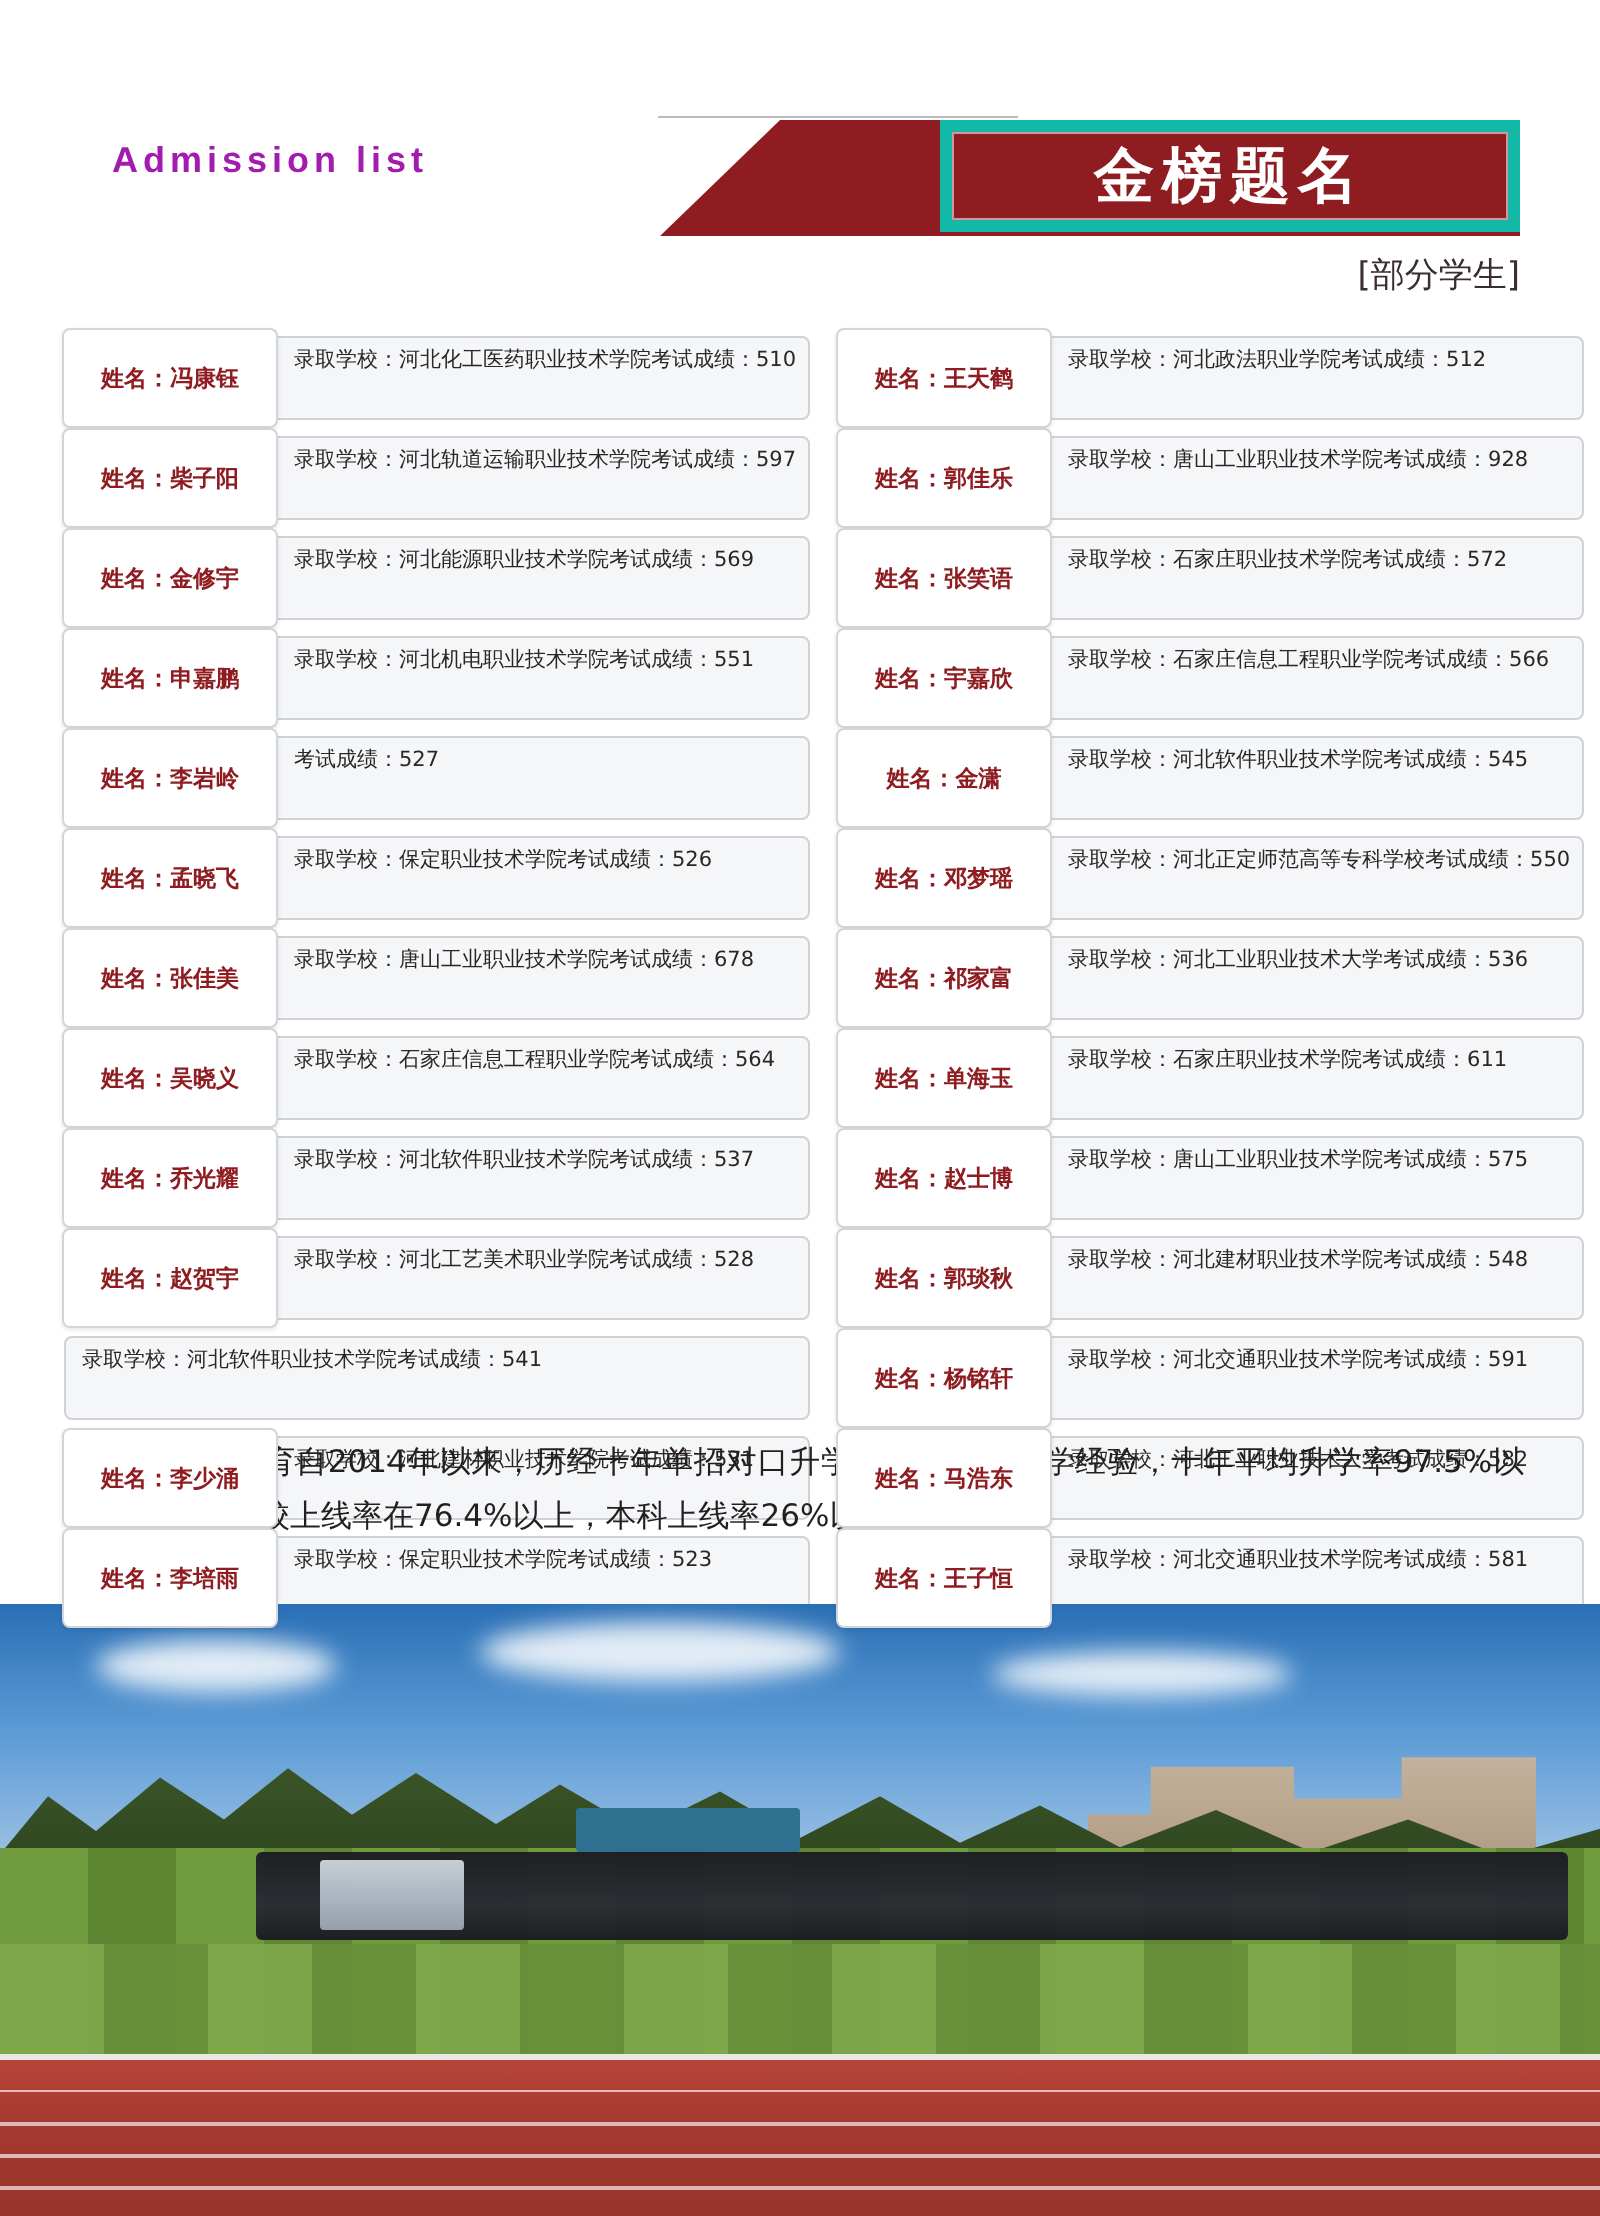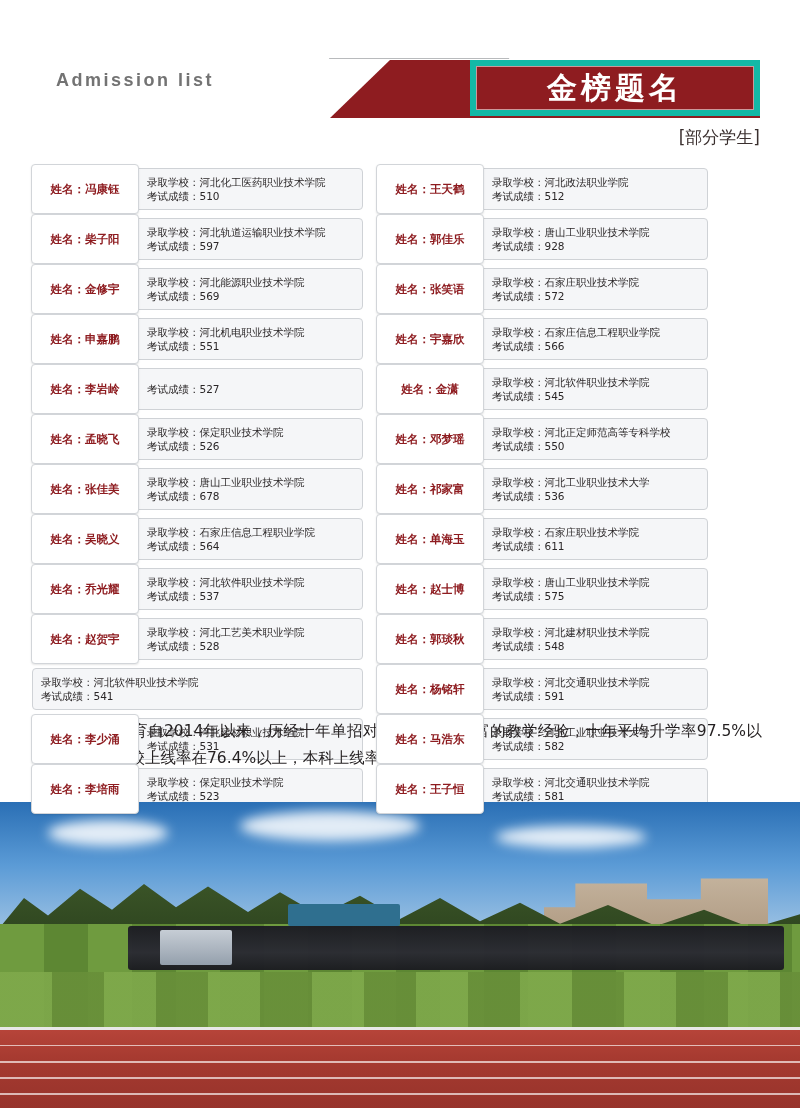--- a/index.html
+++ b/index.html
@@ -19,21 +19,21 @@
     position: relative;
     height: 150px;
   }
   .header-en {
     position: absolute;
     left: 56px;
     top: 70px;
     font-size: 18px;
     font-weight: bold;
     letter-spacing: 2.5px;
-    color: #737373;
+    color: #a21caf;
     font-family: "Liberation Sans", sans-serif;
   }
   
   .diag-band {
     position: absolute;
     left: 330px;
     top: 60px;
     width: 430px;
     height: 58px;
     background: #8e1c20;
@@ -129,22 +129,21 @@
     font-size: 11.5px;
     color: #8e1c20;
     font-weight: bold;
     font-family: "DejaVu Sans", sans-serif;
     white-space: nowrap;
   }
   .card-info {
     flex: 1 1 auto;
     padding: 4px 6px 4px 8px;
     display: flex;
-    flex-direction: column;
-    justify-content: center;
+    flex-direction: row;
     line-height: 1.35;
   }
   .card-info .line {
     font-size: 10.5px;
     color: #2a2627;
     font-family: "DejaVu Sans", sans-serif;
     white-space: nowrap;
     overflow: hidden;
   }
 

